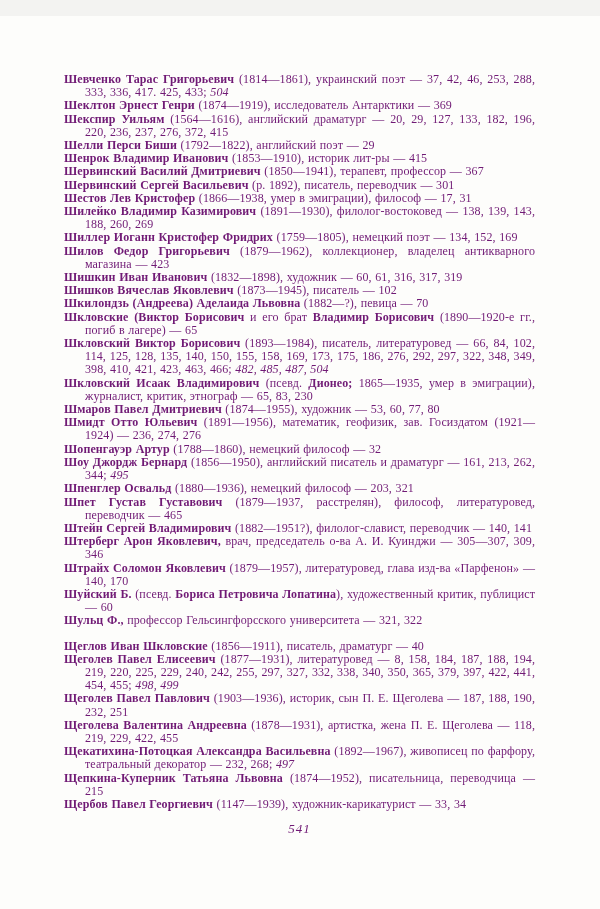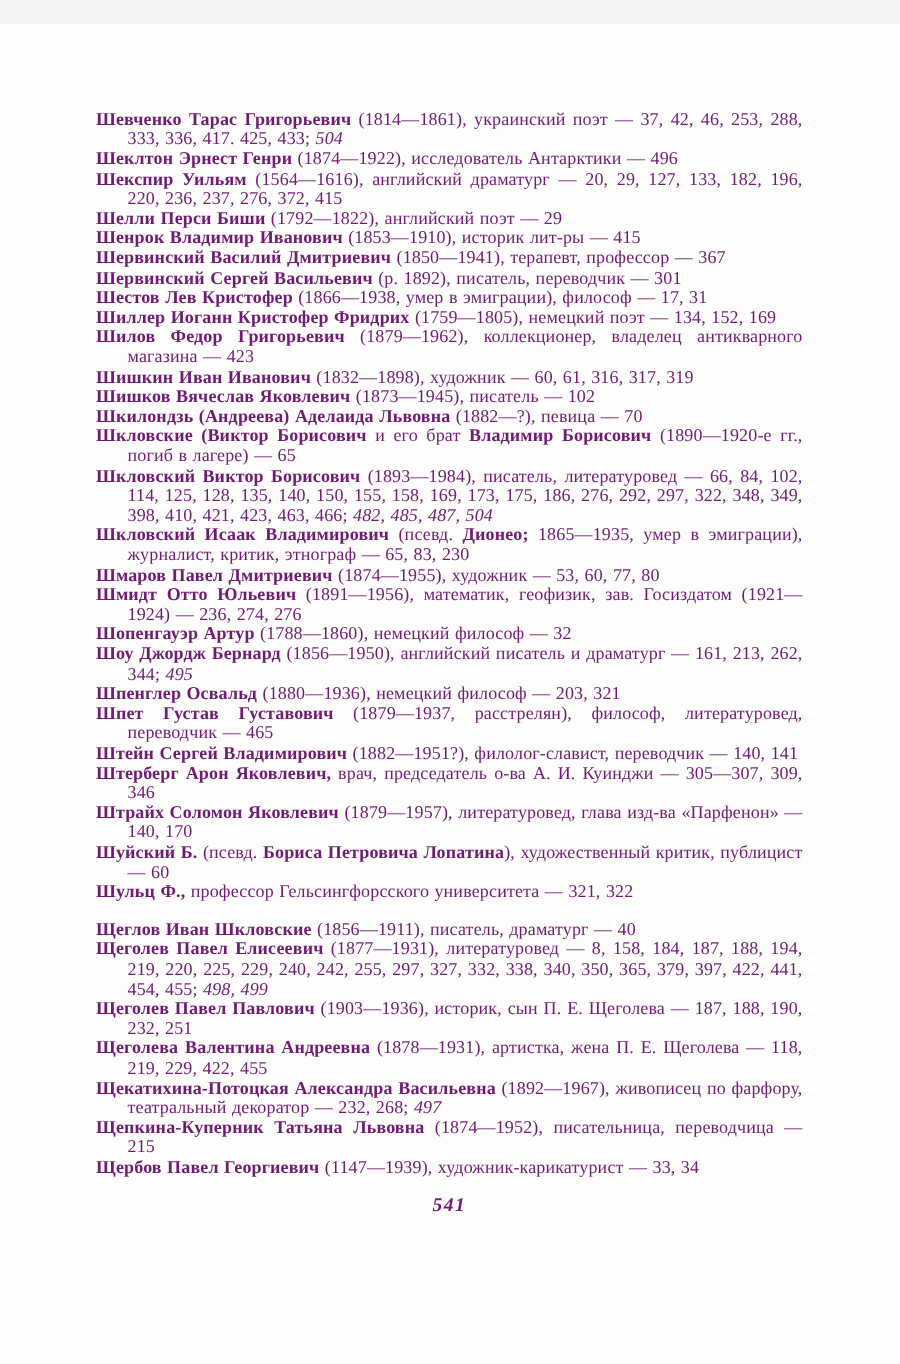--- a/index.html
+++ b/index.html
@@ -37,38 +37,38 @@
     letter-spacing: 0.1px;
   }
   p.entry span.b { font-weight: bold; }
   p.entry span.i { font-style: italic; }
   .page-number {
     margin-top: 10px;
     text-align: center;
     font-size: 13px;
     font-style: italic;
     letter-spacing: 1px;
-    font-weight: bold;
   }
 </style>
 </head>
 <body>
 
 <div class="book-page">
   <div class="text-block">
     <div>
         <div class="index-section">
           <p class="entry"><span class="b">Шевченко Тарас Григорьевич</span><span> (1814—1861), украинский поэт — 37, 42, 46, 253, 288, 333, 336, 417. 425, 433; </span><span class="i">504</span></p>
-          <p class="entry"><span class="b">Шеклтон Эрнест Генри</span><span> (1874—1922), исследователь Антарктики — 496</span></p>
+          <p class="entry"><span class="b">Шеклтон Эрнест Генри</span><span> (1874—1919), исследователь Антарктики — 369</span></p>
           <p class="entry"><span class="b">Шекспир Уильям</span><span> (1564—1616), английский драматург — 20, 29, 127, 133, 182, 196, 220, 236, 237, 276, 372, 415</span></p>
           <p class="entry"><span class="b">Шелли Перси Биши</span><span> (1792—1822), английский поэт — 29</span></p>
           <p class="entry"><span class="b">Шенрок Владимир Иванович</span><span> (1853—1910), историк лит-ры — 415</span></p>
           <p class="entry"><span class="b">Шервинский Василий Дмитриевич</span><span> (1850—1941), терапевт, профессор — 367</span></p>
           <p class="entry"><span class="b">Шервинский Сергей Васильевич</span><span> (р. 1892), писатель, переводчик — 301</span></p>
           <p class="entry"><span class="b">Шестов Лев Кристофер</span><span> (1866—1938, умер в эмиграции), философ — 17, 31</span></p>
+          <p class="entry"><span class="b">Шилейко Владимир Казимирович</span><span> (1891—1930), филолог-востоковед — 138, 139, 143, 188, 260, 269</span></p>
           <p class="entry"><span class="b">Шиллер Иоганн Кристофер Фридрих</span><span> (1759—1805), немецкий поэт — 134, 152, 169</span></p>
           <p class="entry"><span class="b">Шилов Федор Григорьевич</span><span> (1879—1962), коллекционер, владелец антикварного магазина — 423</span></p>
           <p class="entry"><span class="b">Шишкин Иван Иванович</span><span> (1832—1898), художник — 60, 61, 316, 317, 319</span></p>
           <p class="entry"><span class="b">Шишков Вячеслав Яковлевич</span><span> (1873—1945), писатель — 102</span></p>
           <p class="entry"><span class="b">Шкилондзь (Андреева) Аделаида Львовна</span><span> (1882—?), певица — 70</span></p>
           <p class="entry"><span class="b">Шкловские (Виктор Борисович</span><span> и его брат </span><span class="b">Владимир Борисович</span><span> (1890—1920-е гг., погиб в лагере) — 65</span></p>
           <p class="entry"><span class="b">Шкловский Виктор Борисович</span><span> (1893—1984), писатель, литературовед — 66, 84, 102, 114, 125, 128, 135, 140, 150, 155, 158, 169, 173, 175, 186, 276, 292, 297, 322, 348, 349, 398, 410, 421, 423, 463, 466; </span><span class="i">482, 485, 487, 504</span></p>
           <p class="entry"><span class="b">Шкловский Исаак Владимирович</span><span> (псевд. </span><span class="b">Дионео;</span><span> 1865—1935, умер в эмиграции), журналист, критик, этнограф — 65, 83, 230</span></p>
           <p class="entry"><span class="b">Шмаров Павел Дмитриевич</span><span> (1874—1955), художник — 53, 60, 77, 80</span></p>
           <p class="entry"><span class="b">Шмидт Отто Юльевич</span><span> (1891—1956), математик, геофизик, зав. Госиздатом (1921—1924) — 236, 274, 276</span></p>

